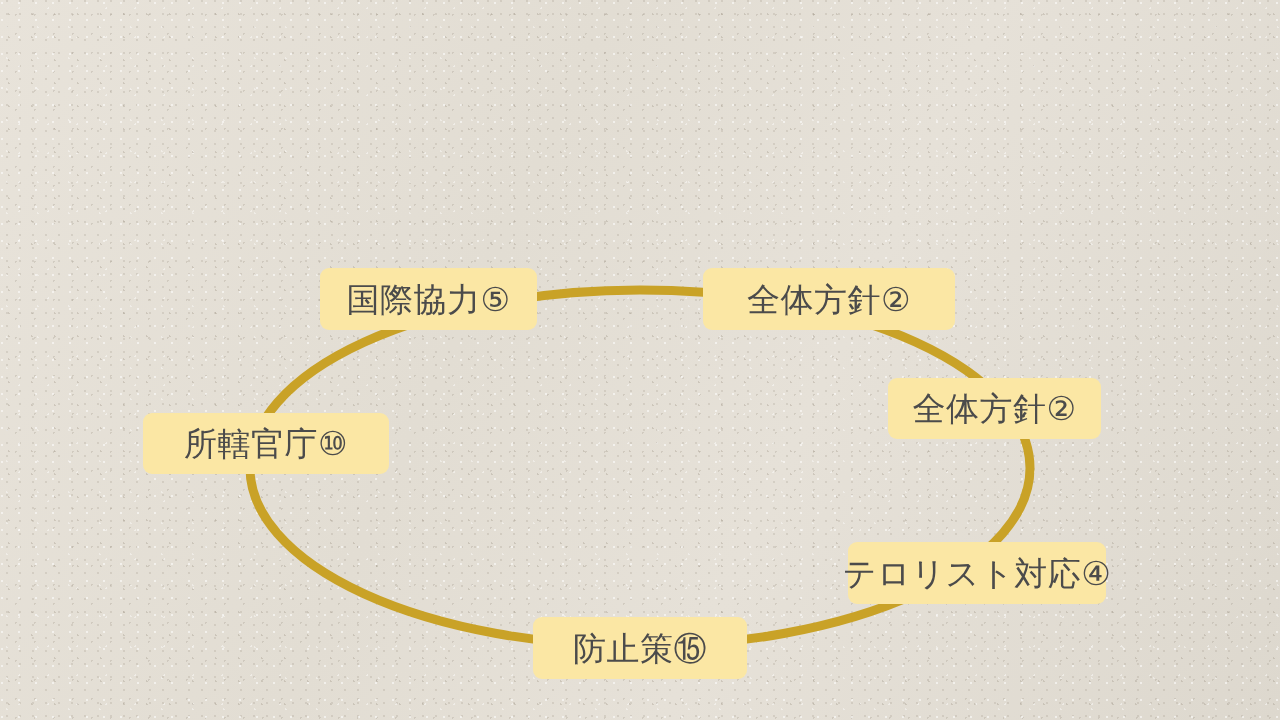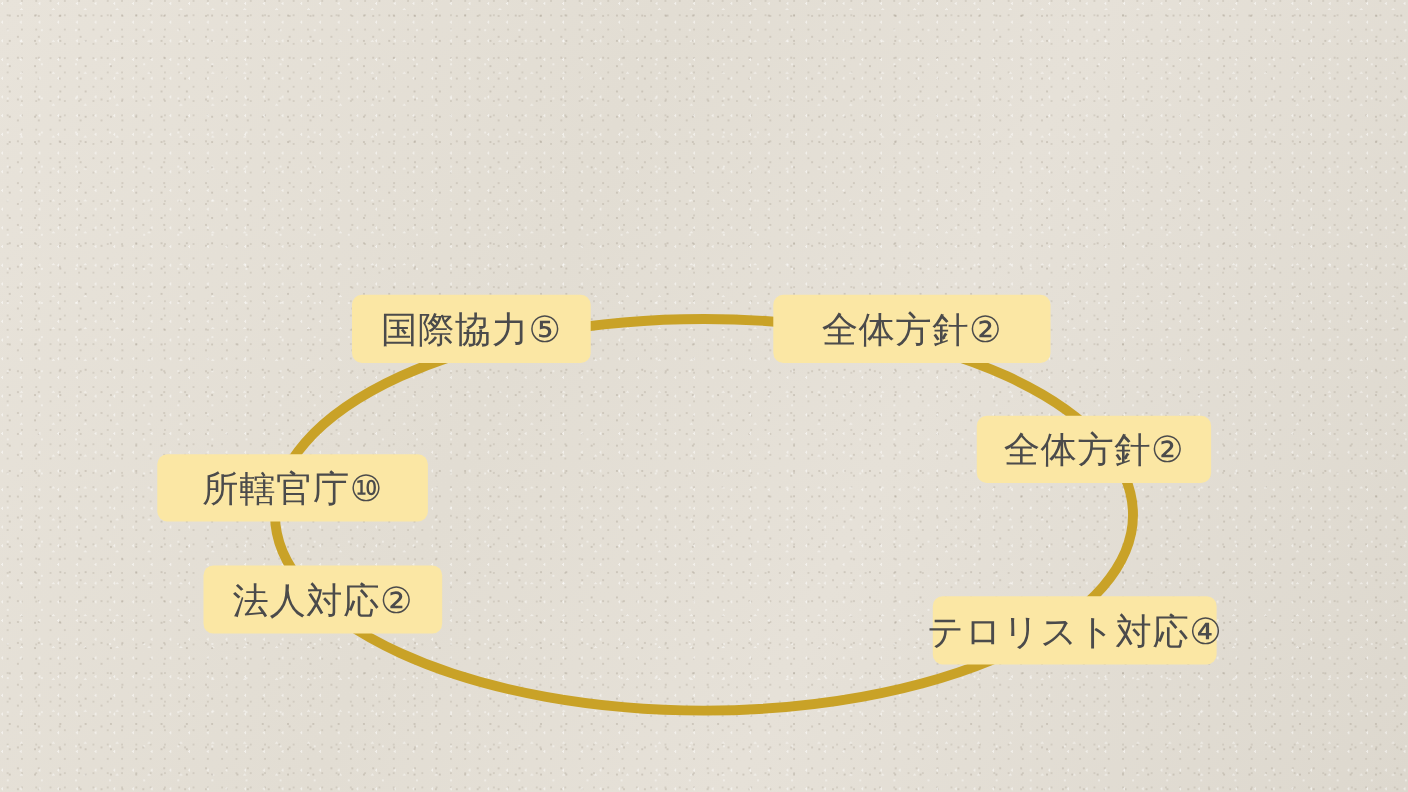--- a/index.html
+++ b/index.html
@@ -132,24 +132,24 @@
   </div>
 
   <div class="cat-box" style="left:888px; top:378px; width:213px; height:61px;">
     <span class="cat-label">全体方針②</span>
   </div>
 
   <div class="cat-box" style="left:848px; top:542px; width:258px; height:62px;">
     <span class="cat-label">テロリスト対応④</span>
   </div>
 
+  <div class="cat-box" style="left:533px; top:617px; width:214px; height:62px;">
+    <span class="cat-label">防止策⑮</span>
+  </div>
 
-  <div class="cat-box" style="left:185px; top:514px; width:217px; height:62px;">
-    <span class="cat-label">法人対応②</span>
-  </div>
 
   <div class="cat-box" style="left:143px; top:378px; width:246px; height:61px;margin-top:35px;">
     <span class="cat-label">所轄官庁⑩</span>
   </div>
 
   <div class="cat-box" style="left:320px; top:268px; width:217px; height:62px;">
     <span class="cat-label">国際協力⑤</span>
   </div>
 
 

